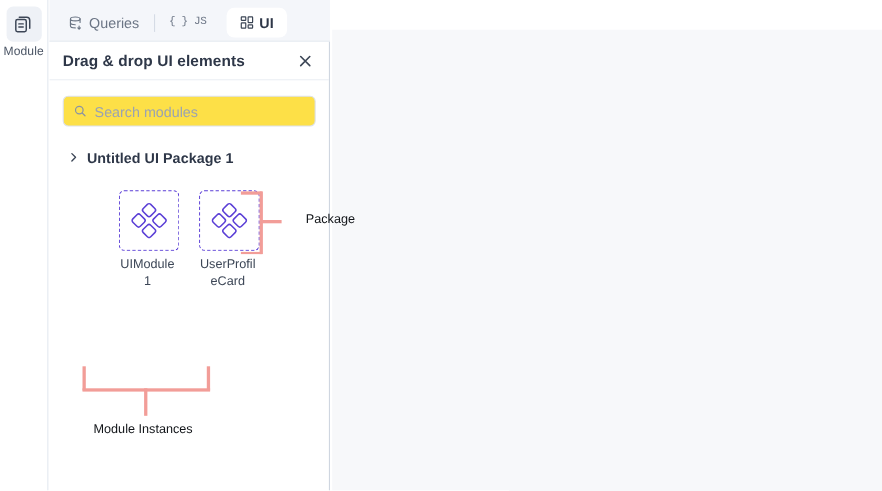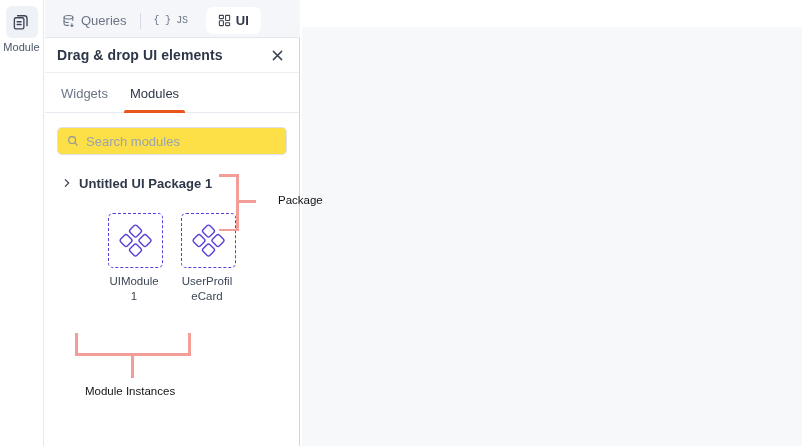--- a/index.html
+++ b/index.html
@@ -154,28 +154,20 @@
 
     <div class="panel-header">
       <div class="panel-title">Drag &amp; drop UI elements</div>
       <div class="close-btn">
         <svg width="11" height="11" viewBox="0 0 12 12" stroke="#3c4656" stroke-width="1.6" stroke-linecap="round">
           <path d="M1.5 1.5l9 9M10.5 1.5l-9 9"></path>
         </svg>
       </div>
     </div>
 
-    <div class="subtabs">
-      <div class="stab">
-        <span>Widgets</span>
-      </div>
-      <div class="stab active">
-        <span>Modules</span>
-      </div>
-    </div>
 
     <div class="search-wrap">
       <div class="search-box">
         <span style="display:flex;">
           <svg width="12" height="12" viewBox="0 0 16 16" fill="none" stroke="#8a93a3" stroke-width="1.5" stroke-linecap="round">
             <circle cx="6.8" cy="6.8" r="4.6"></circle>
             <path d="M10.3 10.3l3.4 3.4"></path>
           </svg>
         </span>
         <input class="search-input" type="text" placeholder="Search modules" style="">

